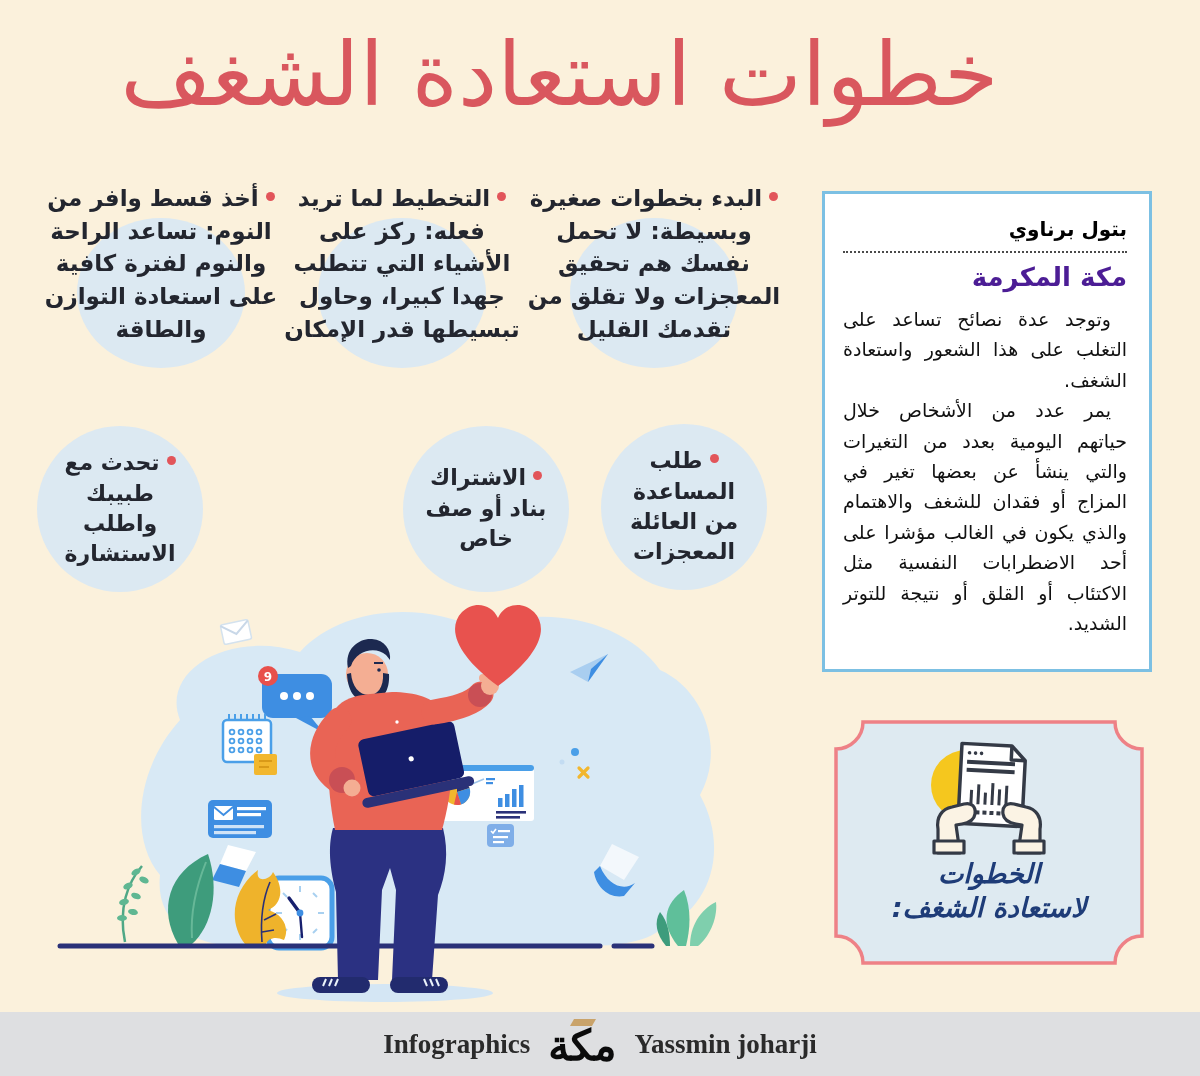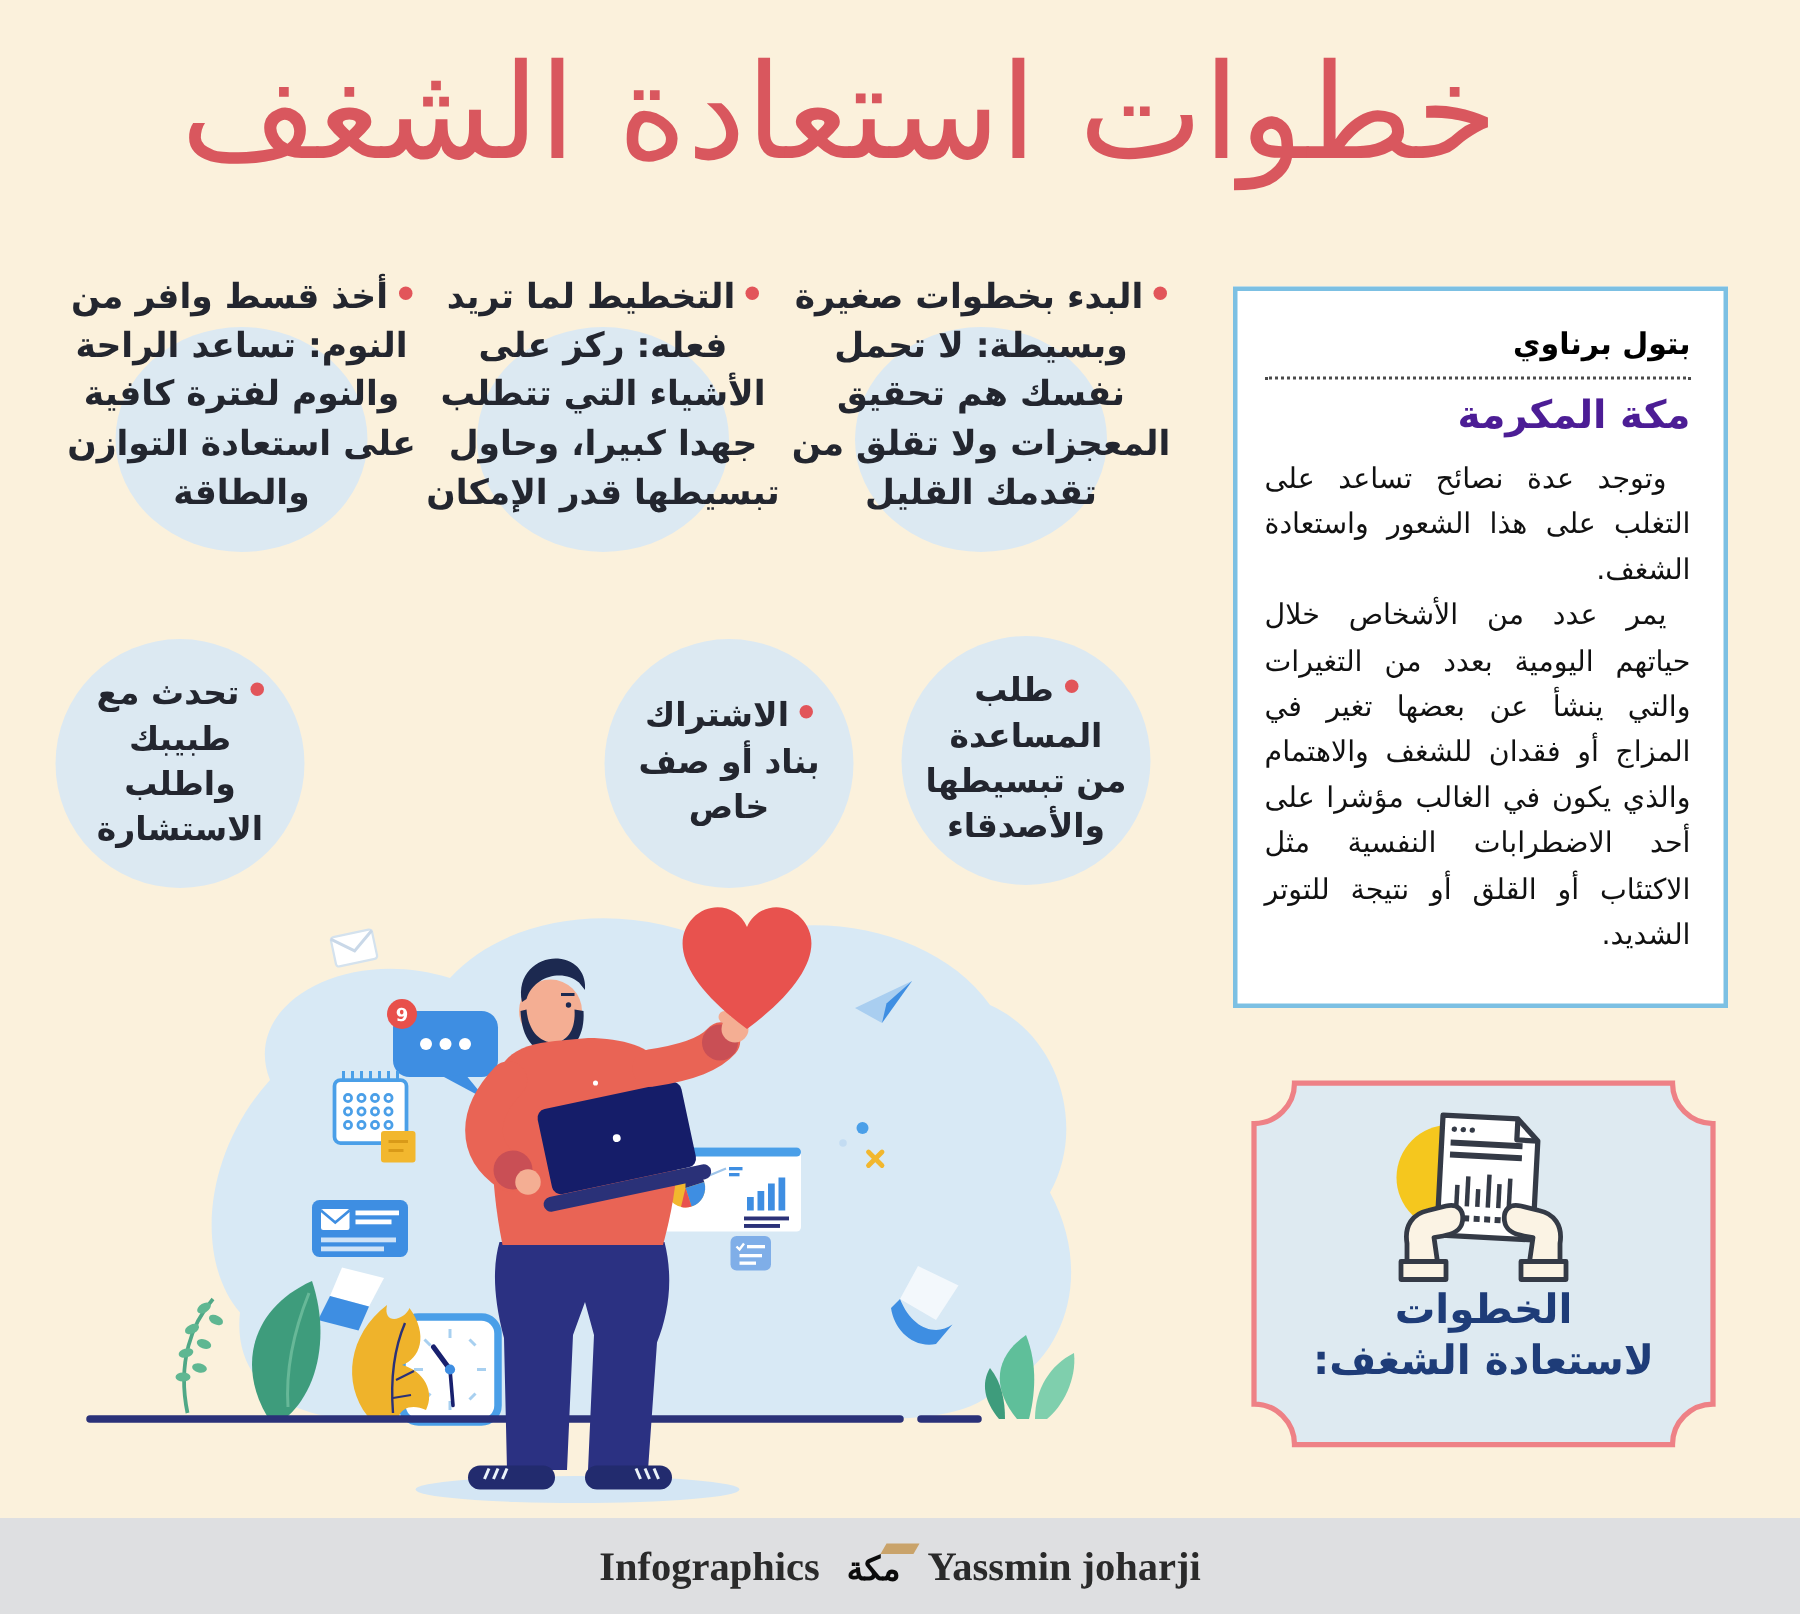--- a/index.html
+++ b/index.html
@@ -63,36 +63,36 @@
   }
   
   .badge{position:absolute; left:833px; top:719px; width:312px; height:247px;}
   .badge svg.badge-shape{position:absolute; left:0; top:0;}
   .badge .badge-content{
     position:absolute; left:0; top:0; width:312px; height:247px;
     display:flex; flex-direction:column; align-items:center; justify-content:flex-start;
   }
   .badge .badge-label{
     direction:rtl; text-align:center; color:#1E3C78;
-    font-size:27px; font-weight:700; line-height:1.25; margin-top:2px;
+    font-size:27px; font-weight:700; line-height:1.25; margin-top:2px;font-style:italic;
   }
   
   .illus{position:absolute; left:40px; top:590px; width:760px; height:420px;}
   
   .footer{
     position:absolute; left:0; top:1012px; width:1200px; height:64px;
     background:#DEDFE1; display:flex; align-items:center; justify-content:center; gap:18px;
   }
   .footer .brand, .footer .credit{
     font-family:"Liberation Serif", serif; font-weight:700;
     font-size:27px; color:#2A2A2A;
   }
   .makkah-logo{position:relative; display:inline-block; padding-top:4px;}
   .makkah-logo .logo-text{
-    font-family:Liberation Sans, sans-serif; font-weight:700; font-size:22px;
+    font-family:Liberation Serif, serif; font-weight:700; font-size:42px;
     color:#0B0B0B; line-height:1;
   }
   .makkah-logo .logo-accent{
     position:absolute; top:-2px; left:24px; width:22px; height:7px;
     background:#C9A36A; transform:skewX(-30deg);
   }
 </style>
 </head>
 <body>
 
@@ -107,21 +107,21 @@
   <div class="step step3">
     <div class="step-circle"></div>
     <div class="step-text"><span class="dot"></span><span>أخذ قسط وافر من النوم: تساعد الراحة والنوم لفترة كافية على استعادة التوازن والطاقة</span></div>
   </div>
   <div class="step step2">
     <div class="step-circle"></div>
     <div class="step-text"><span class="dot"></span><span>التخطيط لما تريد فعله: ركز على الأشياء التي تتطلب جهدا كبيرا، وحاول تبسيطها قدر الإمكان</span></div>
   </div>
 
   <div class="tip tip1">
-    <div class="tip-text"><span class="dot"></span><span>طلب المساعدة من تبسيطها والأصدقاء</span></div>
+    <div class="tip-text"><span class="dot"></span><span>طلب المساعدة من العائلة المعجزات</span></div>
   </div>
   <div class="tip tip2">
     <div class="tip-text"><span class="dot"></span><span>الاشتراك بناد أو صف خاص</span></div>
   </div>
   <div class="tip tip4">
     <div class="tip-text"><span class="dot"></span><span>تحدث مع طبيبك واطلب الاستشارة</span></div>
   </div>
 
   <div class="article">
     <div class="author">بتول برناوي</div>

